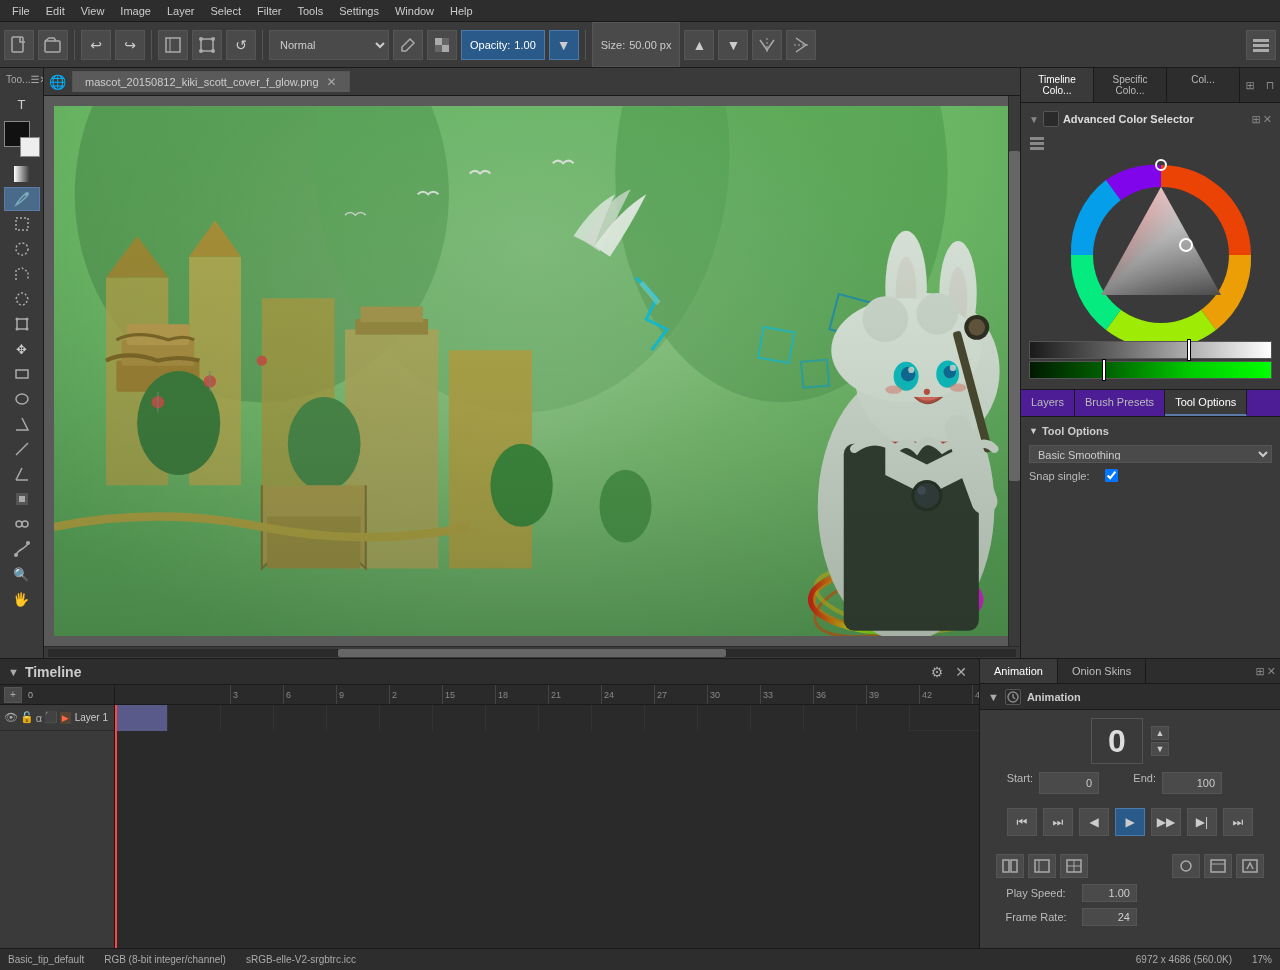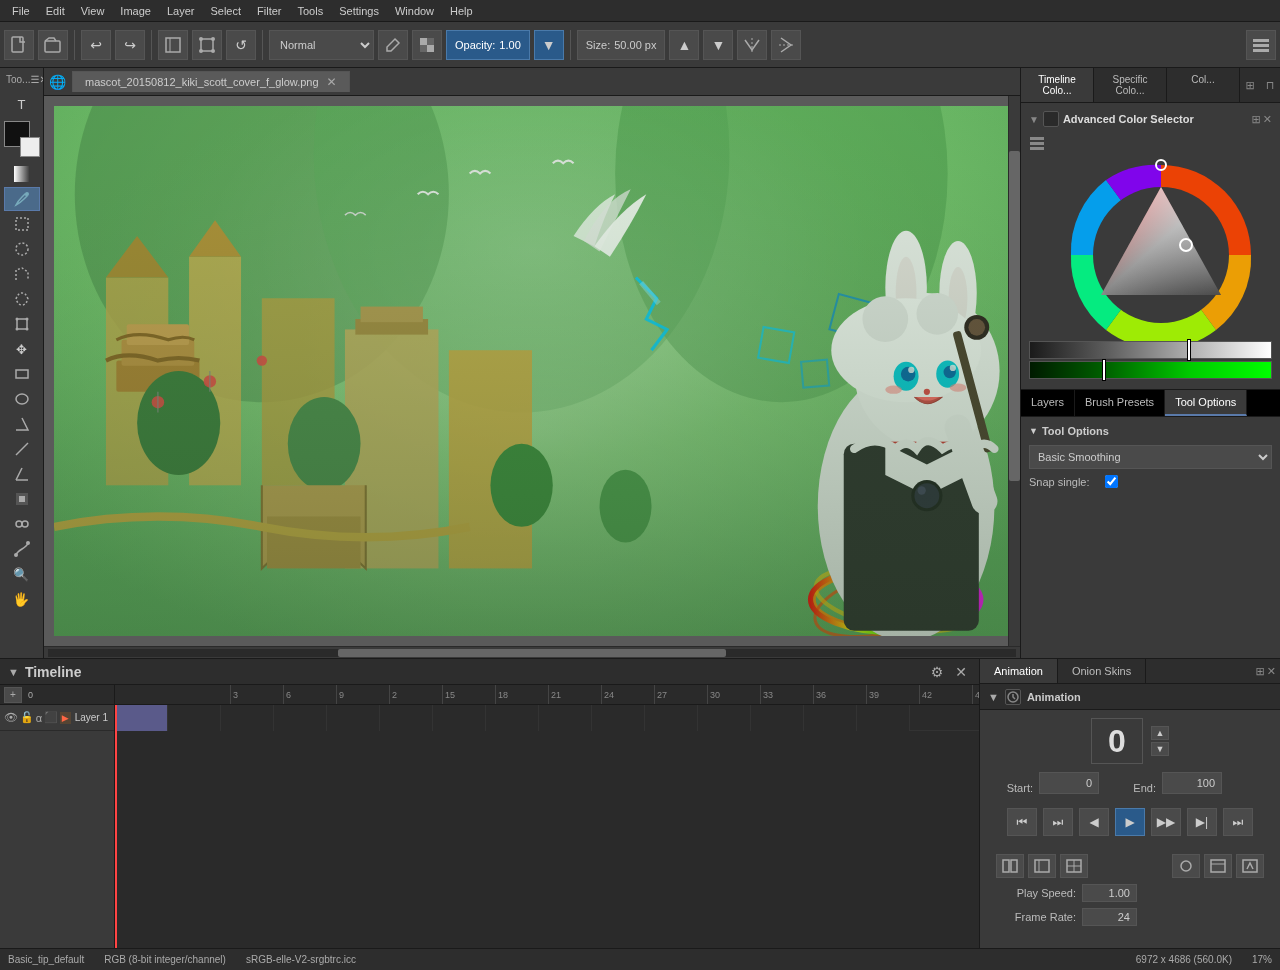--- a/index.html
+++ b/index.html
@@ -56,42 +56,42 @@
       cursor: pointer;
       font-size: 14px;
     }
 
     .blend-mode-select {
       background: #4a4a4a;
       border: 1px solid #555;
       color: #ccc;
       padding: 3px 6px;
       height: 30px;
-      width: 105px;
+      width: 120px;
       font-size: 11px;
     }
 
     .opacity-control {
       background: #2a5a8a;
       border: 1px solid #4a7aaa;
       color: #fff;
       padding: 3px 8px;
       height: 30px;
       display: flex;
       align-items: center;
       gap: 4px;
       font-size: 11px;
     }
 
     .size-control {
       background: #4a4a4a;
       border: 1px solid #555;
       color: #ccc;
       padding: 3px 8px;
-      height: 30px;
+      height: 45px;
       display: flex;
       align-items: center;
       gap: 4px;
       font-size: 11px;
     }
 
     
     .main-area {
       display: flex;
       flex: 1;
@@ -304,21 +304,21 @@
       transform: translateY(-50%);
       width: 4px;
       height: 22px;
       background: #fff;
       border: 1px solid #000;
     }
 
     
     .panel-tabs {
       display: flex;
-      background: #000000;
+      background: #4c1d95;
       border-bottom: 1px solid #1a1a1a;
       flex-shrink: 0;
     }
     .panel-tab {
       padding: 6px 10px;
       font-size: 11px;
       color: #bbb;
       cursor: pointer;
       border-right: 1px solid #1a1a1a;
     }
@@ -357,21 +357,21 @@
       font-size: 11px;
       min-width: 70px;
     }
     .tool-option-select {
       flex: 1;
       background: #4a4a4a;
       border: 1px solid #555;
       color: #ccc;
       padding: 2px 4px;
       font-size: 11px;
-      height: 24px;
+      height: 18px;
     }
     .tool-option-input {
       flex: 1;
       background: #4a4a4a;
       border: 1px solid #555;
       color: #ccc;
       padding: 2px 4px;
       font-size: 11px;
       height: 22px;
       text-align: right;
@@ -571,21 +571,21 @@
       justify-content: center;
     }
     .frame-display-row {
       display: flex;
       align-items: center;
       justify-content: center;
       gap: 4px;
     }
     .animation-field-row {
       display: flex;
-      align-items: flex-end;
+      align-items: flex-start;
       gap: 6px;
       font-size: 11px;
       color: #bbb;
     }
     .animation-field-label {
       min-width: 45px;
       text-align: right;
     }
     .animation-field-value {
       background: #4a4a4a;
@@ -646,21 +646,21 @@
       justify-content: center;
       font-size: 11px;
     }
     .anim-field-row {
       display: flex;
       align-items: center;
       gap: 6px;
       font-size: 11px;
       color: #bbb;
     }
-    .anim-field-label { min-width: 80px; text-align: right; }
+    .anim-field-label { min-width: 80px; text-align: center; }
     .anim-field-value {
       background: #4a4a4a;
       border: 1px solid #555;
       color: #ccc;
       padding: 2px 6px;
       width: 55px;
       text-align: right;
       font-size: 11px;
     }
 

